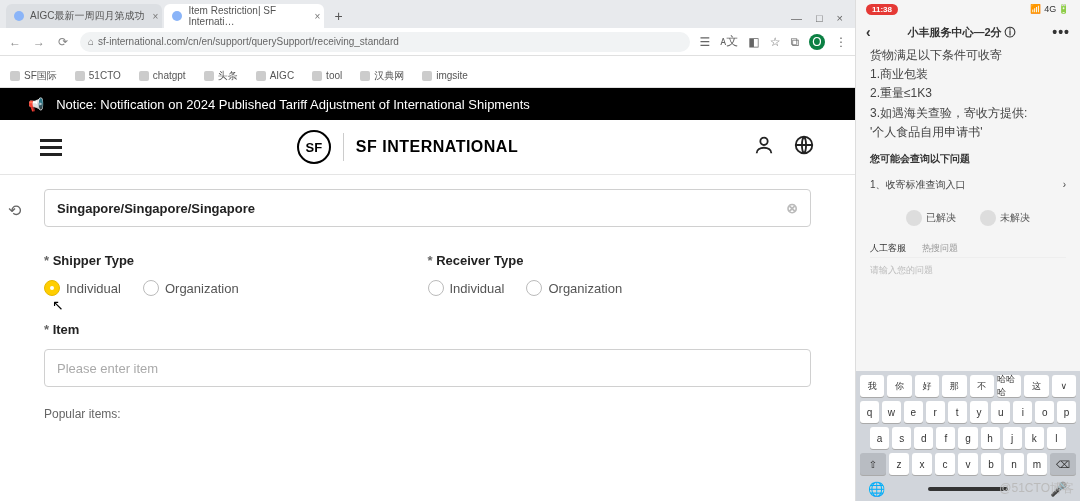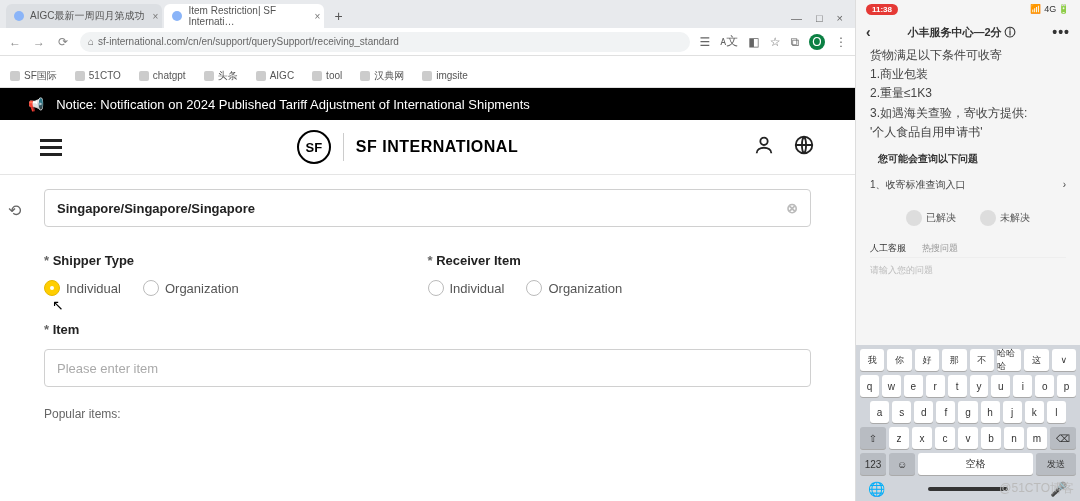--- a/index.html
+++ b/index.html
@@ -50,21 +50,21 @@
   .watermark { position: absolute; right: 6px; bottom: 4px; font-size: 12px; color: #bbb; }
   
   .phone { width: 224px; height: 100%; background: #f5f5f5; display: flex; flex-direction: column; font-size: 10px; color: #333; }
   .ph-status { height: 18px; display: flex; align-items: center; justify-content: space-between; padding: 0 10px; font-size: 9px; }
   .ph-status .time { background: #e53935; color: #fff; border-radius: 8px; padding: 1px 6px; font-size: 8px; font-weight: bold; }
   .ph-head { height: 28px; display: flex; align-items: center; justify-content: space-between; padding: 0 10px; font-size: 11px; font-weight: bold; }
   .ph-head .back { font-size: 14px; color: #333; }
   .ph-head .more { font-size: 14px; letter-spacing: 1px; }
   .ph-body { flex: 1; padding: 0 14px; overflow: hidden; }
   .ph-msg { font-size: 12px; color: #444; line-height: 1.6; margin-bottom: 10px; }
-  .ph-sec-title { font-size: 10px; color: #333; font-weight: 600; margin: 8px 8px 6px; }
+  .ph-sec-title { font-size: 10px; color: #333; font-weight: 600; margin: 8px 0 6px; }
   .ph-link-row { display: flex; align-items: center; justify-content: space-between; font-size: 10px; padding: 6px 0; color: #444; }
   .ph-actions { display: flex; gap: 24px; margin: 12px 0; justify-content: center; }
   .ph-act { display: flex; align-items: center; gap: 4px; font-size: 10px; color: #555; }
   .ph-act .ico { width: 16px; height: 16px; border-radius: 50%; background: #ddd; }
   .ph-tabs { display: flex; gap: 16px; font-size: 9px; color: #999; padding: 4px 0 2px; border-bottom: 1px solid #eee; }
   .ph-tabs .on { color: #333; }
   .ph-input-hint { font-size: 9px; color: #bbb; padding: 6px 0 4px; }
   .keyboard { background: #d1d5db; padding: 4px; }
   .kb-row { display: flex; gap: 3px; margin-bottom: 4px; justify-content: center; }
   .key { background: #fff; border-radius: 3px; height: 22px; min-width: 18px; flex: 1; display: flex; align-items: center; justify-content: center; font-size: 10px; box-shadow: 0 1px 0 #aaa; }
@@ -197,21 +197,21 @@
               <span class="circle"></span>
               <span>Individual</span>
             </label>
           <label class="radio">
               <span class="circle"></span>
               <span>Organization</span>
             </label>
         </div>
       </div>
       <div class="form-col">
-        <div class="field-label">Receiver Item</div>
+        <div class="field-label">Receiver Type</div>
         <div class="radio-group">
           <label class="radio">
               <span class="circle"></span>
               <span>Individual</span>
             </label>
           <label class="radio">
               <span class="circle"></span>
               <span>Organization</span>
             </label>
         </div>
@@ -307,26 +307,20 @@
       <div class="key wide">⇧</div>
       <div class="key">z</div>
       <div class="key">x</div>
       <div class="key">c</div>
       <div class="key">v</div>
       <div class="key">b</div>
       <div class="key">n</div>
       <div class="key">m</div>
       <div class="key wide">⌫</div>
     </div>
-    <div class="kb-row">
-      <div class="key wide">123</div>
-      <div class="key wide">☺</div>
-      <div class="key space">空格</div>
-      <div class="key enter">发送</div>
-    </div>
     <div class="kb-bottom">
       <span>🌐</span>
       <span class="bar"></span>
       <span>🎤</span>
     </div>
   </div>
 </div>
 
 <div class="watermark">@51CTO博客</div>
 

